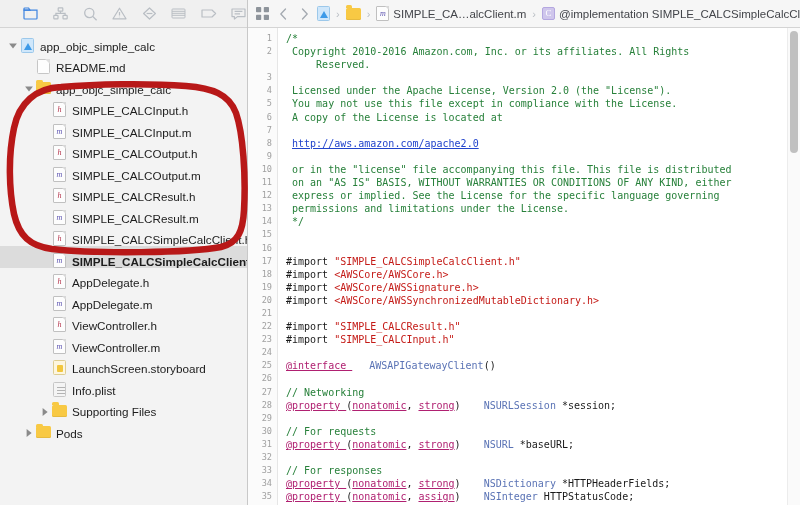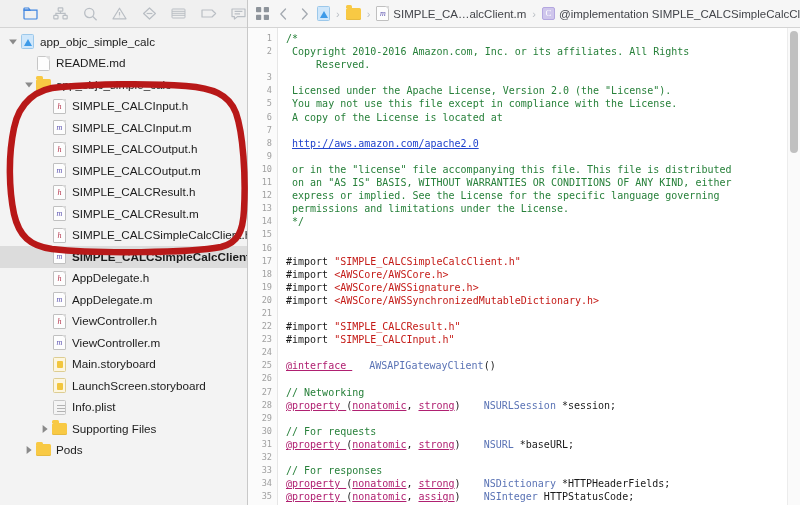--- a/index.html
+++ b/index.html
@@ -48,21 +48,21 @@
 
   #nav-tree {
     flex: 1 1 auto;
     overflow: hidden;
     padding-top: 3px;
     background: #f3f3f3;
   }
   .row {
     height: 21.5px;
     display: flex;
-    align-items: center;
+    align-items: flex-end;
     font-size: 11.7px;
     color: #1c1c1c;
     white-space: nowrap;
     cursor: default;
     position: relative;
   }
   .row.selected {
     background: #dcdcdc;
   }
   .row.selected .row-label { font-weight: bold; }
@@ -498,28 +498,20 @@
           </span>
           <span class="row-label">ViewController.h</span>
         </div>
         <div class="row">
           <span style="width: 38px; flex: 0 0 auto;"></span>
           <span class="disclosure"></span>
           <span class="icon-slot">
             <span class="ft ft-m">m</span>
           </span>
           <span class="row-label">ViewController.m</span>
-        </div>
-        <div class="row">
-          <span style="width: 38px; flex: 0 0 auto;"></span>
-          <span class="disclosure"></span>
-          <span class="icon-slot">
-            <span class="sb"></span>
-          </span>
-          <span class="row-label">Main.storyboard</span>
         </div>
         <div class="row">
           <span style="width: 38px; flex: 0 0 auto;"></span>
           <span class="disclosure"></span>
           <span class="icon-slot">
             <span class="sb"></span>
           </span>
           <span class="row-label">LaunchScreen.storyboard</span>
         </div>
         <div class="row">

